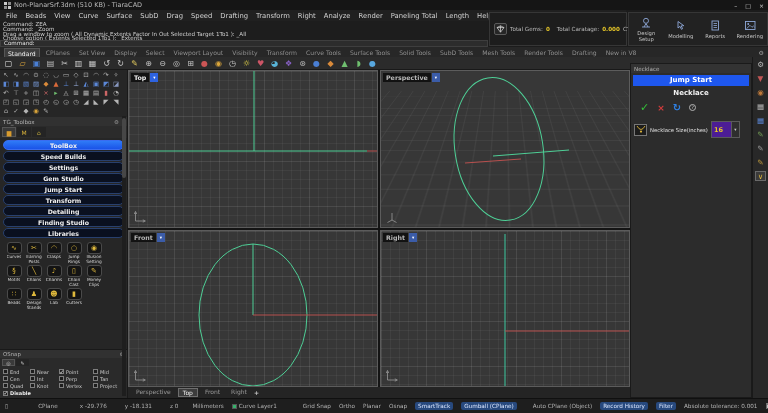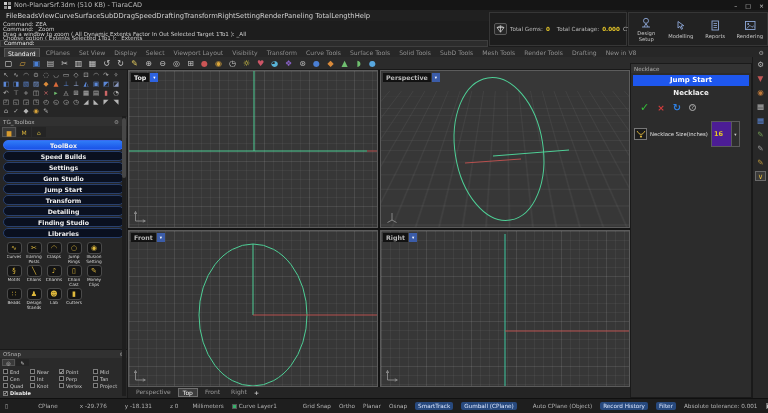--- a/index.html
+++ b/index.html
@@ -2,21 +2,21 @@
 <html><head>
 <meta charset="utf-8">
 <style>
   *{box-sizing:border-box;margin:0;padding:0;}
   html,body{width:768px;height:413px;}
   body{position:relative;background:#1c1c1c;font-family:"DejaVu Sans",sans-serif;color:#c8c8c8;overflow:hidden;}
 
   
   .titlebar{position:absolute;left:0;top:0;width:768px;height:10px;background:#151515;display:flex;align-items:center;gap:3px;padding:0 4px;font-size:6.5px;color:#b9b9b9;white-space:nowrap;}
   .win-controls{margin-left:auto;display:flex;gap:8px;font-size:6px;color:#cfcfcf;}
-  .menubar{position:absolute;left:0;top:10px;width:626px;height:11px;background:#202020;display:flex;align-items:center;padding:0 6px;font-size:6.8px;color:#d2d2d2;white-space:nowrap;}
+  .menubar{position:absolute;left:0;top:10px;width:626px;height:11px;background:#202020;display:flex;align-items:center;gap:8px;padding:0 6px;font-size:6.8px;color:#d2d2d2;white-space:nowrap;}
   .cmd{position:absolute;left:0;top:21px;width:488px;height:19px;background:#1d1d1d;font-size:5.6px;line-height:4.8px;color:#cfcfcf;padding:1px 3px;overflow:hidden;}
   .cmd div{white-space:nowrap;}
   .cmd-prompt{position:absolute;left:0;top:40px;width:488px;height:7px;background:#2c2c2c;border:1px solid #3e3e3e;font-size:5.6px;line-height:5px;color:#e4e4e4;padding:0 3px;}
 
   
   .gems-box{position:absolute;left:489px;top:12px;width:138px;height:34px;background:#1d1d1d;border:1px solid #363636;display:flex;align-items:center;gap:3px;padding:0 4px;font-size:5.6px;color:#b9b9b9;white-space:nowrap;}
   .gem-icon-box{width:13px;height:12px;border:1px solid #5a5a5a;border-radius:2px;display:flex;align-items:center;justify-content:center;background:#262626;flex:0 0 auto;}
   .val-yellow{color:#e3c428;font-weight:bold;}
   .workspace{position:absolute;left:628px;top:12px;width:140px;height:34px;background:#222;border:1px solid #363636;display:flex;}
   .ws-btn{flex:1;display:flex;flex-direction:column;align-items:center;justify-content:center;gap:2px;font-size:5.2px;color:#c9c9c9;text-align:center;}
@@ -98,21 +98,21 @@
   .rp-jumpstart{margin:2px;height:11px;background:#1e57ee;color:#fff;font-weight:bold;font-size:7px;text-align:center;line-height:11px;}
   .rp-title{text-align:center;font-size:7px;font-weight:bold;color:#f2f2f2;height:11px;line-height:11px;}
   .rp-actions{display:flex;align-items:center;gap:8px;padding:3px 0 5px 9px;}
   .act-ok{color:#35c13a;font-size:11px;font-weight:bold;line-height:10px;}
   .act-cancel{color:#d33c3c;font-size:9px;font-weight:bold;}
   .act-refresh{color:#2f7fe0;font-size:10px;font-weight:bold;}
   .act-info{width:7px;height:7px;border:1px solid #b5b5b5;border-radius:50%;color:#cfcfcf;font-size:4.5px;display:flex;align-items:center;justify-content:center;}
   .rp-size{display:flex;align-items:center;gap:3px;padding:3px 3px 4px;}
   .neck-ico{width:13px;height:12px;border:1px solid #777;background:#1c1c1c;display:flex;align-items:center;justify-content:center;flex:0 0 auto;}
   .rp-size-label{font-size:5.3px;color:#e0e0e0;white-space:nowrap;}
-  .rp-select{width:29px;height:26px;background:#4c1d95;border:1px solid #5a5a5a;display:flex;align-items:center;flex:0 0 auto;}
+  .rp-select{width:29px;height:17px;background:#4c1d95;border:1px solid #5a5a5a;display:flex;align-items:center;flex:0 0 auto;}
   .rp-select .val{flex:1;color:#e3c428;font-weight:bold;font-size:6.5px;padding-left:2px;}
   .rp-select .dd{width:8px;height:100%;background:#2e2e2e;border-left:1px solid #5a5a5a;color:#ccc;font-size:4.5px;display:flex;align-items:center;justify-content:center;}
   .rp-lengths{display:flex;text-align:center;margin-top:7px;}
   .rp-col{flex:1;}
   .rp-len-label{font-size:5.2px;color:#e0e0e0;}
   .rp-len-value{font-size:6.5px;color:#eeeeee;margin-top:9px;}
   .right-strip{position:absolute;left:752px;top:57px;width:16px;height:341px;background:#282828;border-left:1px solid #191919;display:flex;flex-direction:column;align-items:center;gap:4px;padding-top:2px;}
   .rs-icon{width:11px;height:10px;display:flex;align-items:center;justify-content:center;font-size:7.5px;}
   .rs-icon.active{border:1px solid #6a6a6a;background:#3a3a3a;}
 </style>
@@ -140,21 +140,21 @@
     <span class="menu-item">Beads</span>
     <span class="menu-item">View</span>
     <span class="menu-item">Curve</span>
     <span class="menu-item">Surface</span>
     <span class="menu-item">SubD</span>
     <span class="menu-item">Drag</span>
     <span class="menu-item">Speed</span>
     <span class="menu-item">Drafting</span>
     <span class="menu-item">Transform</span>
     <span class="menu-item">Right</span>
-    <span class="menu-item">Setting</span>
+    <span class="menu-item">Analyze</span>
     <span class="menu-item">Render</span>
     <span class="menu-item">Paneling Total</span>
     <span class="menu-item">Length</span>
     <span class="menu-item">Help</span>
   </div>
 
 <div class="cmd">
 
 <div class="cmd-line">Command: ZEA</div>
     <div class="cmd-line">Command: _Zoom</div>

